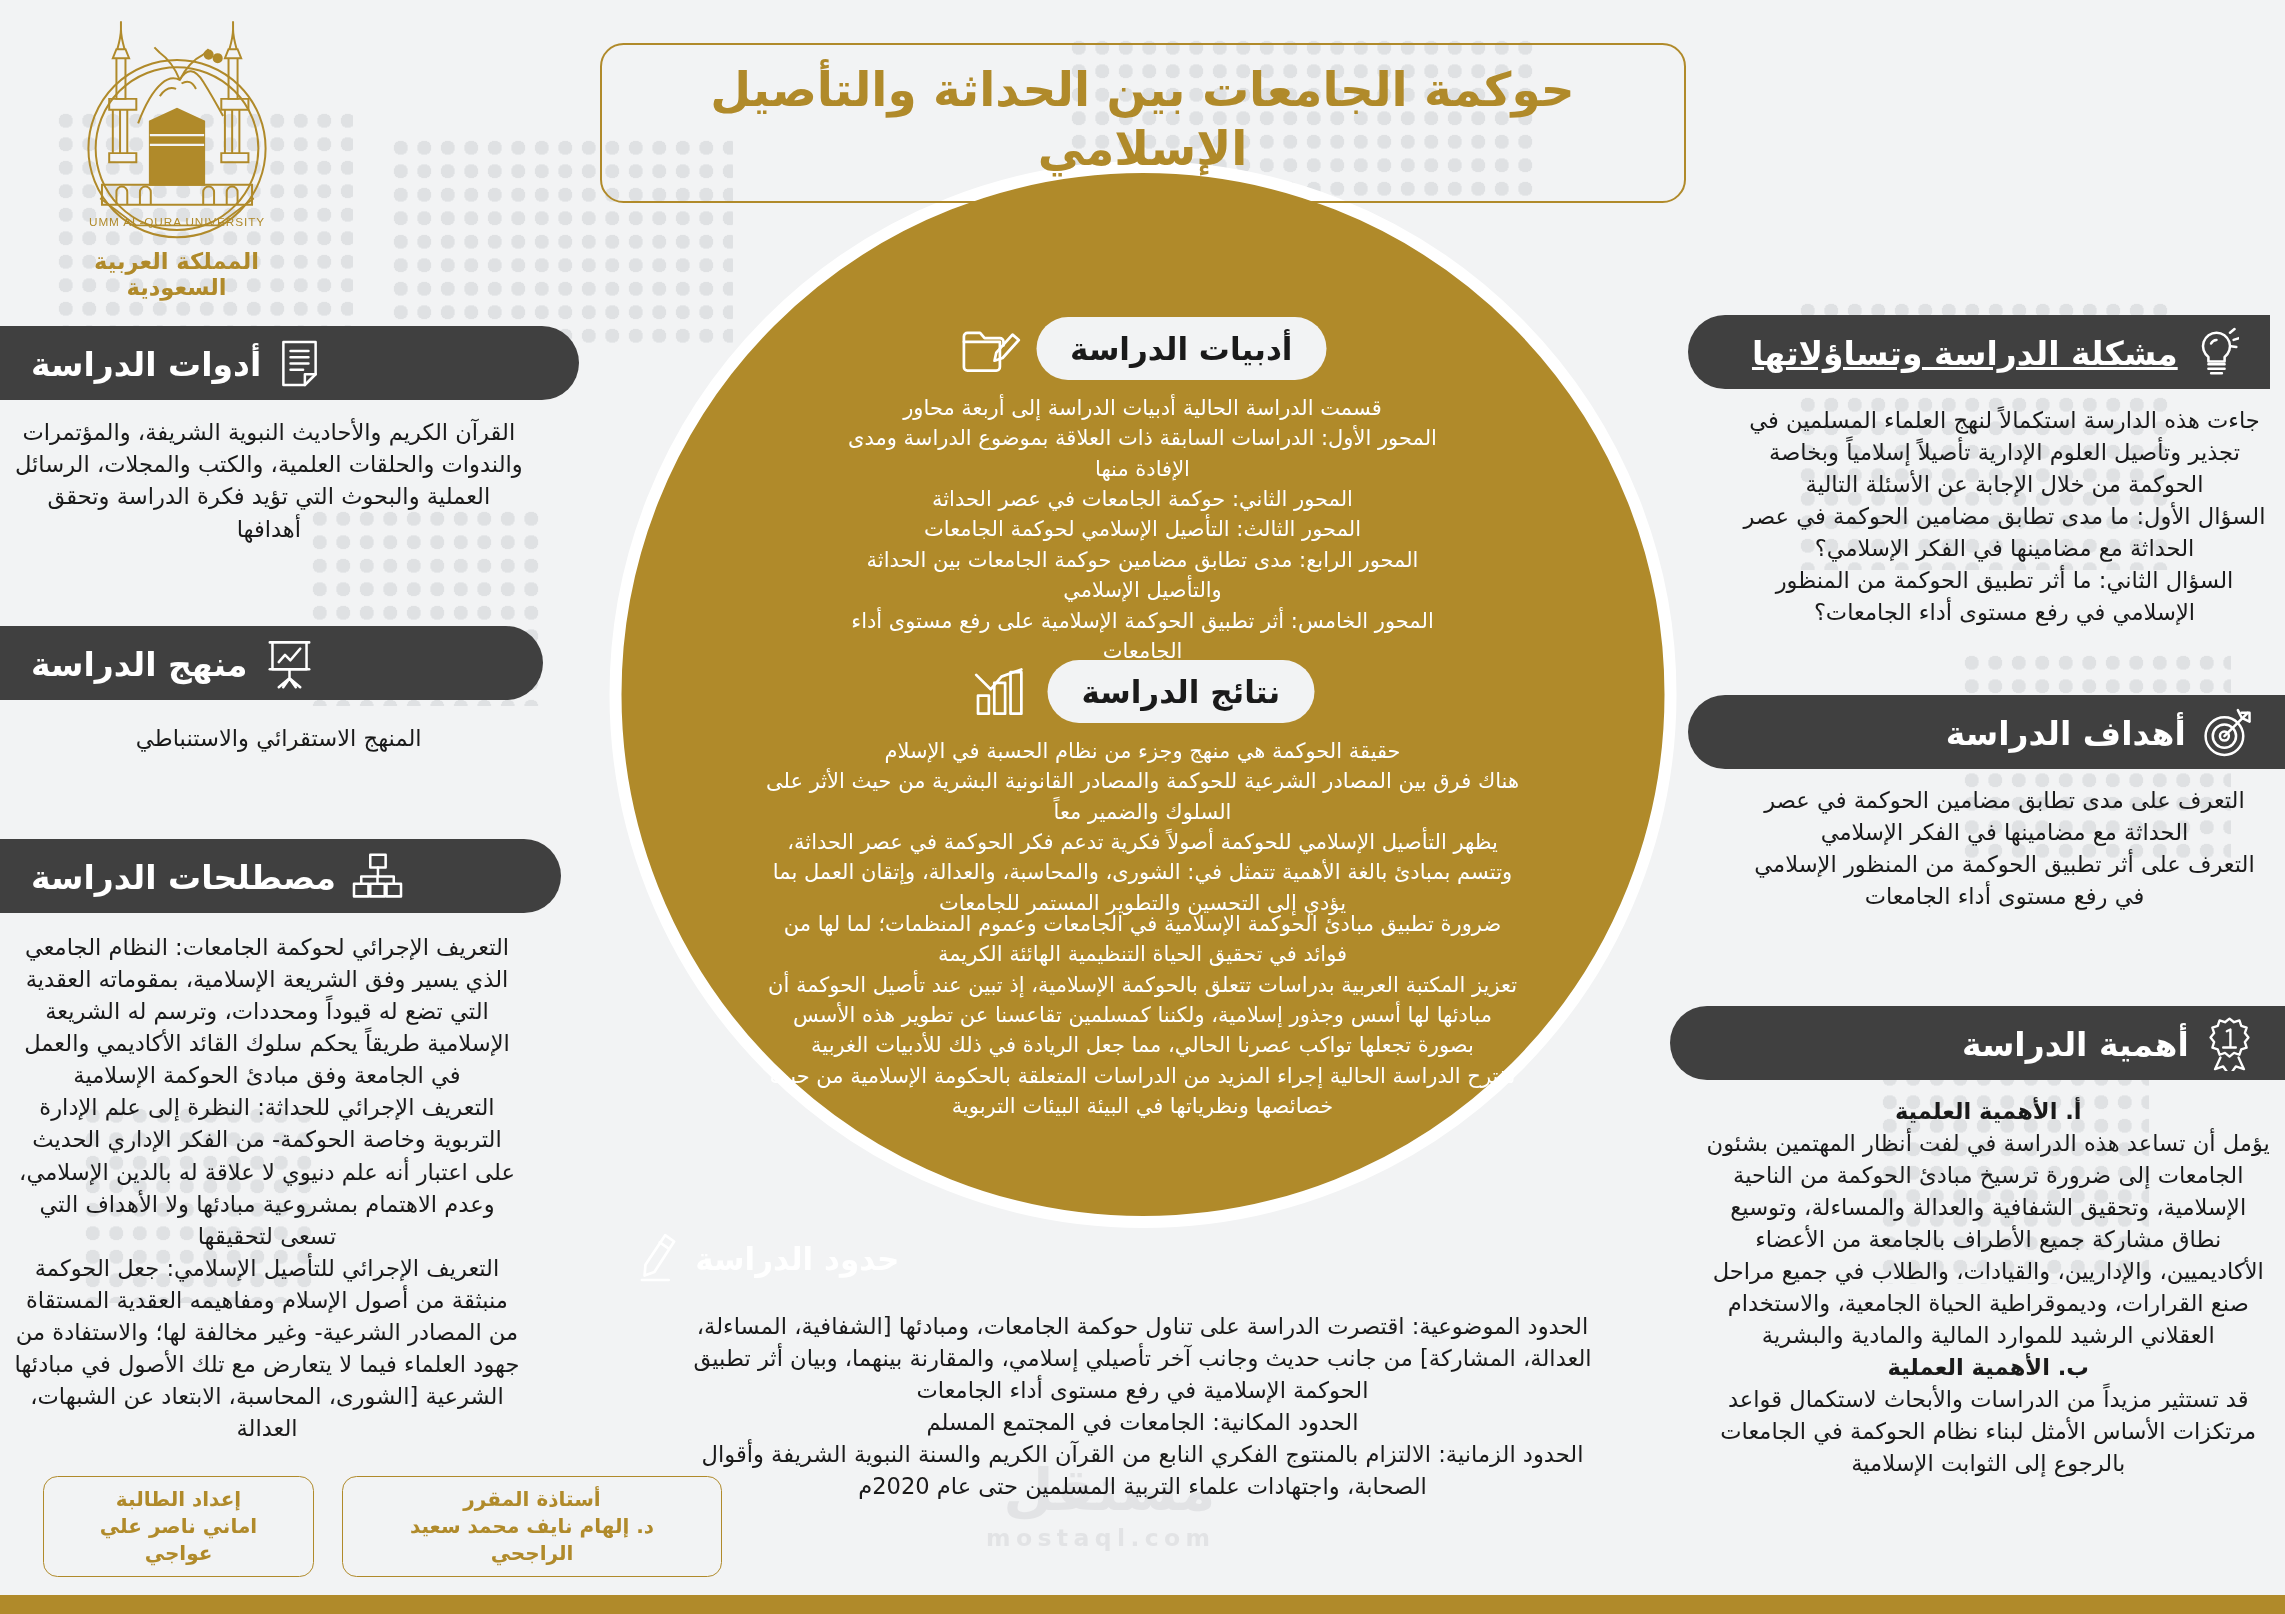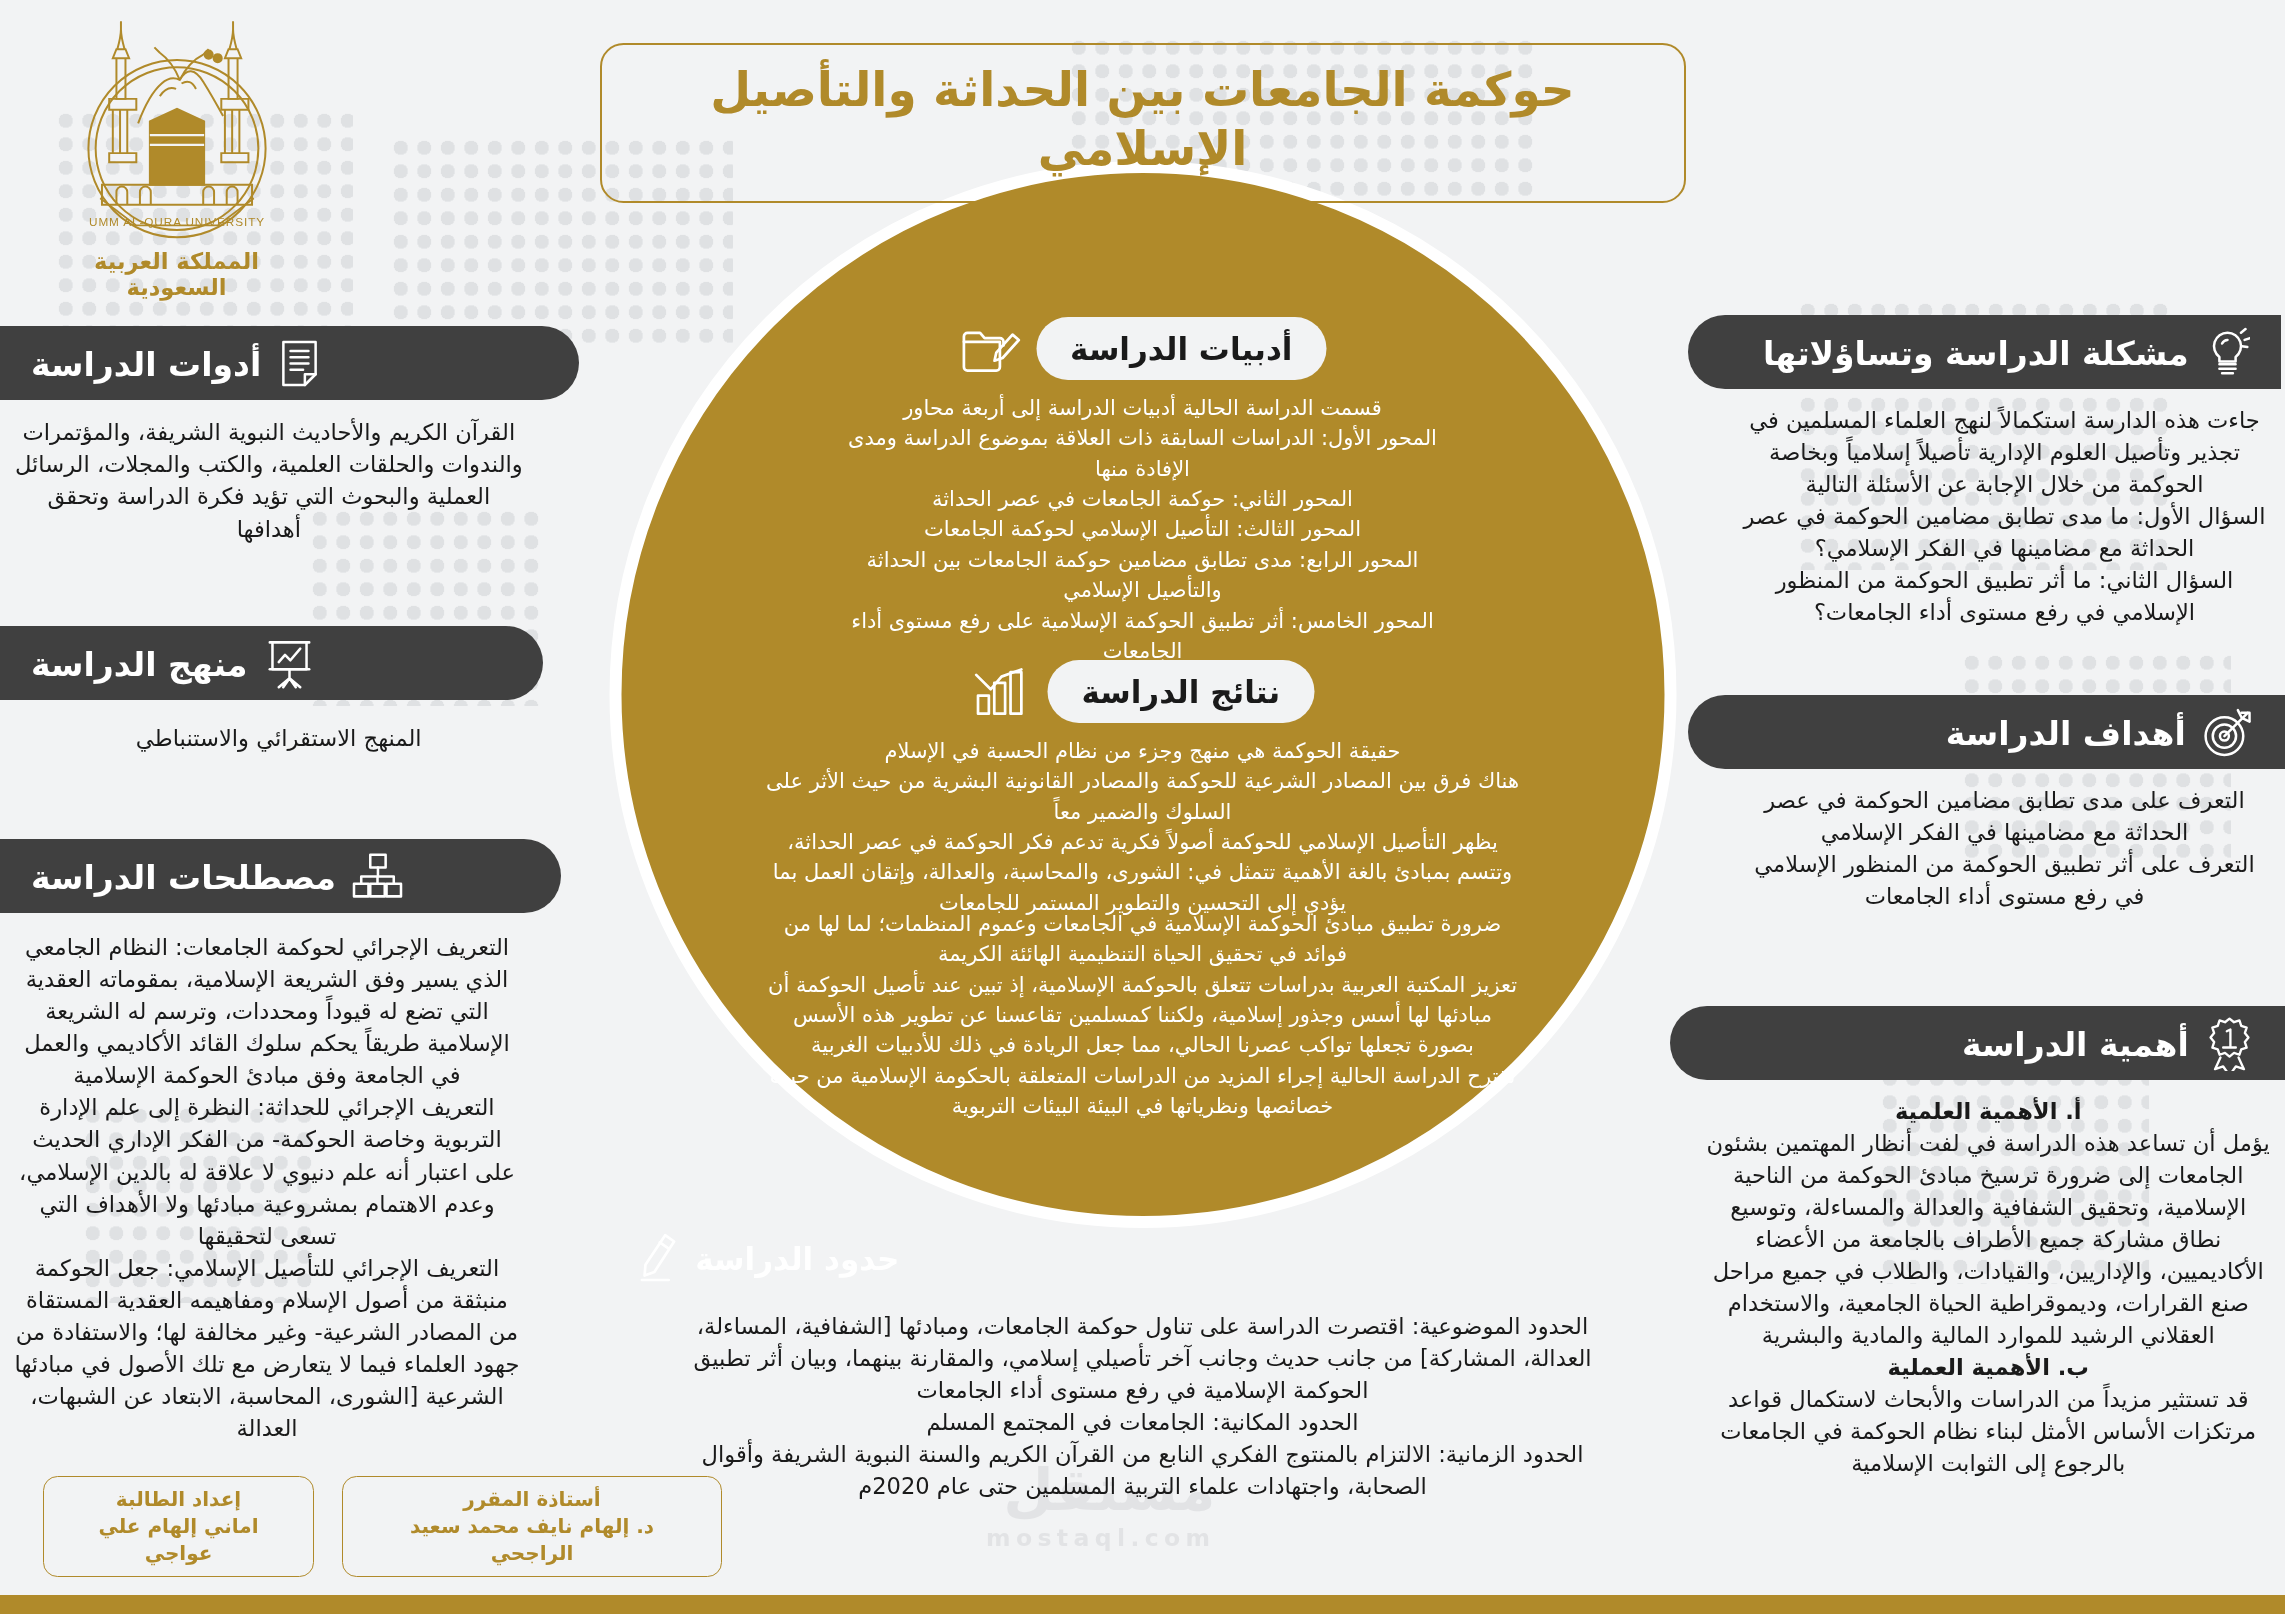--- a/index.html
+++ b/index.html
@@ -133,21 +133,21 @@
     color: #1a1a1a;
   }
   .body-text.white { color: #ffffff; }
   .body-text b { font-weight: bold; }
 
   
   .sect { position: absolute; z-index: 5; }
 
   
   .sec-problem  { right: 0;   top: 315px;  width: 597px; }
-  .sec-problem .pill { margin-right: 4px; }
+  .sec-problem .pill { margin-right: 15px; text-decoration: underline; }
   .sec-problem .body-text { padding: 14.5px 18px 0 54px; text-align: center; }
 
   .sec-goals    { right: 0;   top: 695px;  width: 597px; }
   .sec-goals .body-text { padding: 14.5px 18px 0 54px; text-align: center; }
 
   .sec-import   { right: 0;   top: 1006px; width: 615px; }
   .sec-import .body-text { padding: 14.5px 14.5px 0 36px; text-align: center; }
 
   
   .sec-tools    { left: 0;    top: 326px;  width: 579px; }
@@ -448,20 +448,20 @@
   </div>
   <div class="body-text">
       <div>الحدود الموضوعية: اقتصرت الدراسة على تناول حوكمة الجامعات، ومبادئها [الشفافية، المساءلة، العدالة، المشاركة] من جانب حديث وجانب آخر تأصيلي إسلامي، والمقارنة بينهما، وبيان أثر تطبيق الحوكمة الإسلامية في رفع مستوى أداء الجامعات</div>
       <div>الحدود المكانية: الجامعات في المجتمع المسلم</div>
       <div>الحدود الزمانية: الالتزام بالمنتوج الفكري النابع من القرآن الكريم والسنة النبوية الشريفة وأقوال الصحابة، واجتهادات علماء التربية المسلمين حتى عام 2020م</div>
     </div>
 </div>
 
 <div class="footer-box footer-student">
   <div>إعداد الطالبة</div>
-  <div>اماني إلهام علي عواجي</div>
+  <div>اماني ناصر علي عواجي</div>
 </div>
 <div class="footer-box footer-supervisor">
   <div>أستاذة المقرر</div>
   <div>د. إلهام نايف محمد سعيد الراجحي</div>
 </div>
 <div class="footer-bar"></div>
 
 
 </body></html>

